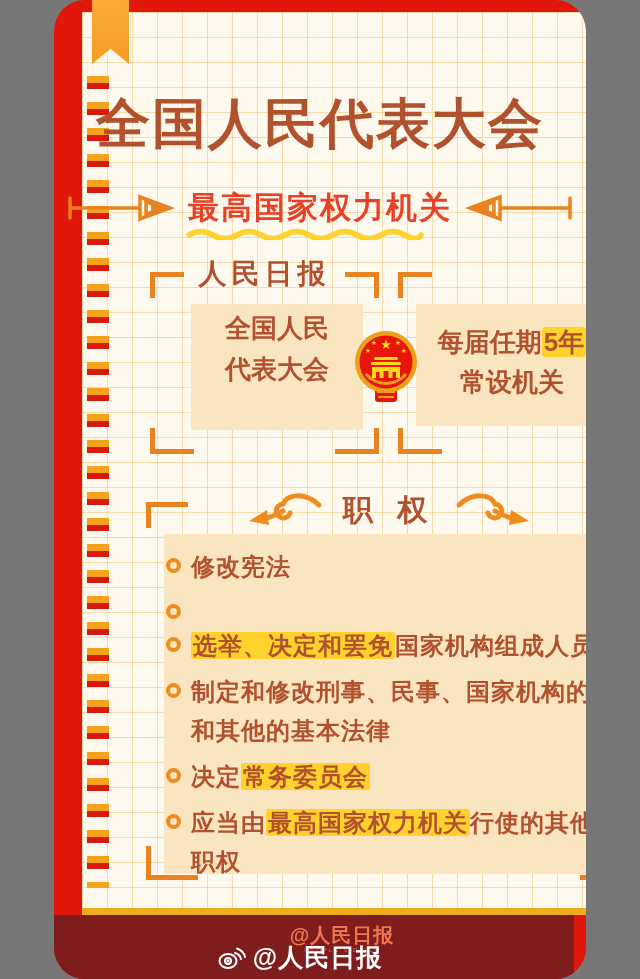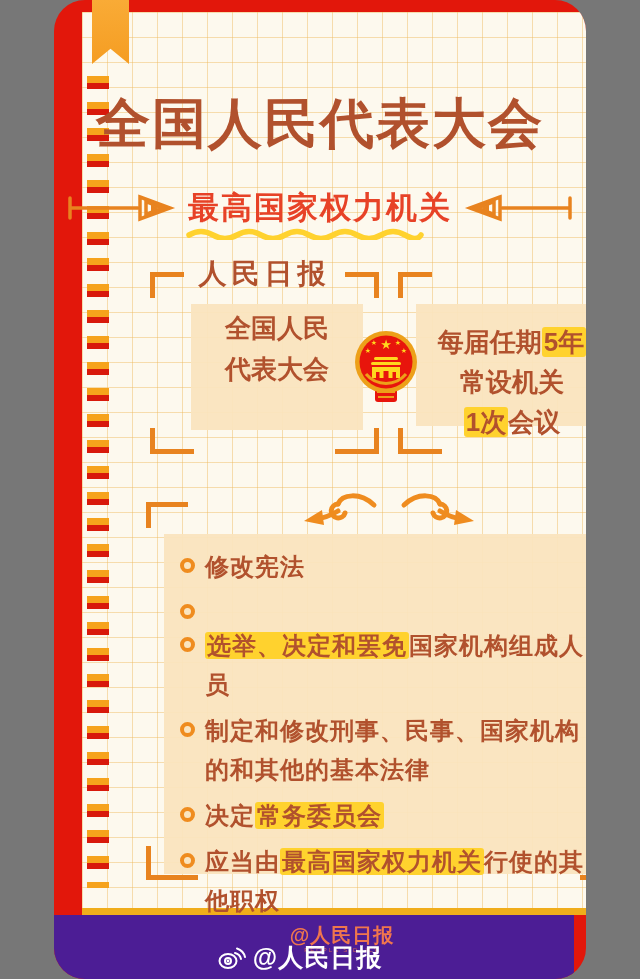--- a/index.html
+++ b/index.html
@@ -76,32 +76,32 @@
   
   .emblem{ position:absolute; left:300px; top:330px; z-index:3; }
 
   
   .powers-header{
     display:flex; align-items:center; justify-content:center; gap:18px; height:44px;
   }
   .powers-title{ font-size:30px; font-weight:900; color:#b1512d; letter-spacing:8px; }
   .powers-box{
     position:absolute; left:18px; top:46px; width:450px; height:340px;
-    background:rgba(250,228,190,.95); padding:13px 10px 10px 14px;
+    background:rgba(250,228,190,.95); padding:13px 10px 10px 0;
   }
   .power-item{ display:flex; align-items:flex-start; margin-bottom:7px; }
   .bullet-ring{
     flex:0 0 15px; width:15px; height:15px; margin:11px 10px 0 2px;
     border:4.5px solid #ef8c1f; border-radius:50%;
   }
   .power-text{ font-size:24px; line-height:39px; font-weight:700; color:#b1512d; letter-spacing:1px; }
 
   
   .footer{
-    position:absolute; left:0; right:12px; bottom:0; height:64px; background:#4c1d95;
+    position:absolute; left:0; right:12px; bottom:0; height:64px; background:#7f1d1d;
   }
   .watermark{
     position:absolute; left:0; right:0; top:7px; text-align:center; z-index:1;
     color:#f0764d; font-weight:900; font-size:20px; letter-spacing:1px;
     transform:translateX(28px);
   }
   .watermark .sub{ display:block; font-size:6px; font-weight:400; letter-spacing:2px;
     color:rgba(240,118,77,.8); margin-top:-2px; }
   .weibo-row{
     position:absolute; left:0; right:0; top:26px; z-index:2;
@@ -162,21 +162,20 @@
   </section>
 
   <section class="section" style="left:344px;top:258px;width:232px;height:196px;">
     <div class="corner tl"></div>
     <div class="corner tr"></div>
     <div class="corner bl"></div>
     <div class="corner br"></div>
     <div class="content-box term-box">
       <div><span>每届任期</span><span class="hl">5年</span></div>
       <div><span>常设机关</span></div>
-      <div><span class="hl">1次</span><span>会议</span></div>
     </div>
   </section>
 
   <svg class="emblem" width="64" height="76" viewBox="0 0 64 76">
     <rect x="21" y="54" width="22" height="18" rx="3" fill="#e8150c"></rect>
     <path d="M23,62 h18 M24,67 h16" stroke="#eda019" stroke-width="2" fill="none"></path>
     <circle cx="32" cy="32" r="31" fill="#eda019"></circle>
     <circle cx="32" cy="32" r="26.5" fill="#e8150c"></circle>
     <text x="32" y="19" font-size="13" text-anchor="middle" fill="#ffd81e" font-family="DejaVu Sans, sans-serif">★</text>
     <text x="20" y="15" font-size="7" text-anchor="middle" fill="#ffd81e" font-family="DejaVu Sans, sans-serif">★</text>
@@ -199,20 +198,21 @@
     <div class="corner br" style="width:52px;height:34px;"></div>
     <div class="powers-header">
       <svg width="82" height="42" viewBox="0 0 82 42">
         <g fill="none" stroke="#ef8c1f" stroke-width="5" stroke-linecap="round">
           <path d="M76,16 C62,3 44,5 40,15"></path>
           <path d="M40,15 a7,7 0 1 0 7,9"></path>
           <path d="M40,22 C32,27 26,29 18,30"></path>
         </g>
         <polygon points="24,21 6,32 26,36" fill="#ef8c1f"></polygon>
       </svg>
+      <span class="powers-title">职 权</span>
       <svg width="82" height="42" viewBox="0 0 82 42" style="transform:scale(-1,1)">
         <g fill="none" stroke="#ef8c1f" stroke-width="5" stroke-linecap="round">
           <path d="M76,16 C62,3 44,5 40,15"></path>
           <path d="M40,15 a7,7 0 1 0 7,9"></path>
           <path d="M40,22 C32,27 26,29 18,30"></path>
         </g>
         <polygon points="24,21 6,32 26,36" fill="#ef8c1f"></polygon>
       </svg>
     </div>
     <ul class="powers-box" id="powers-list" style="list-style:none;">

